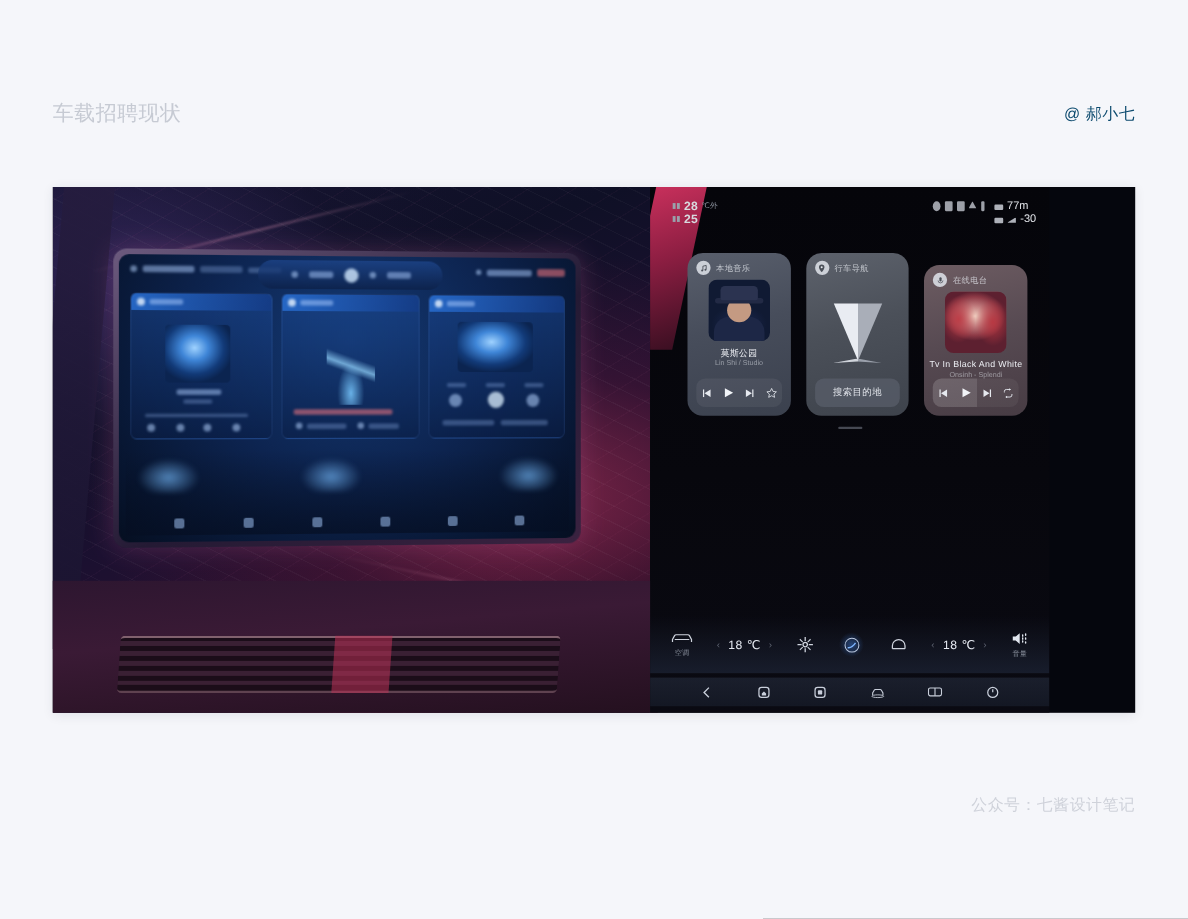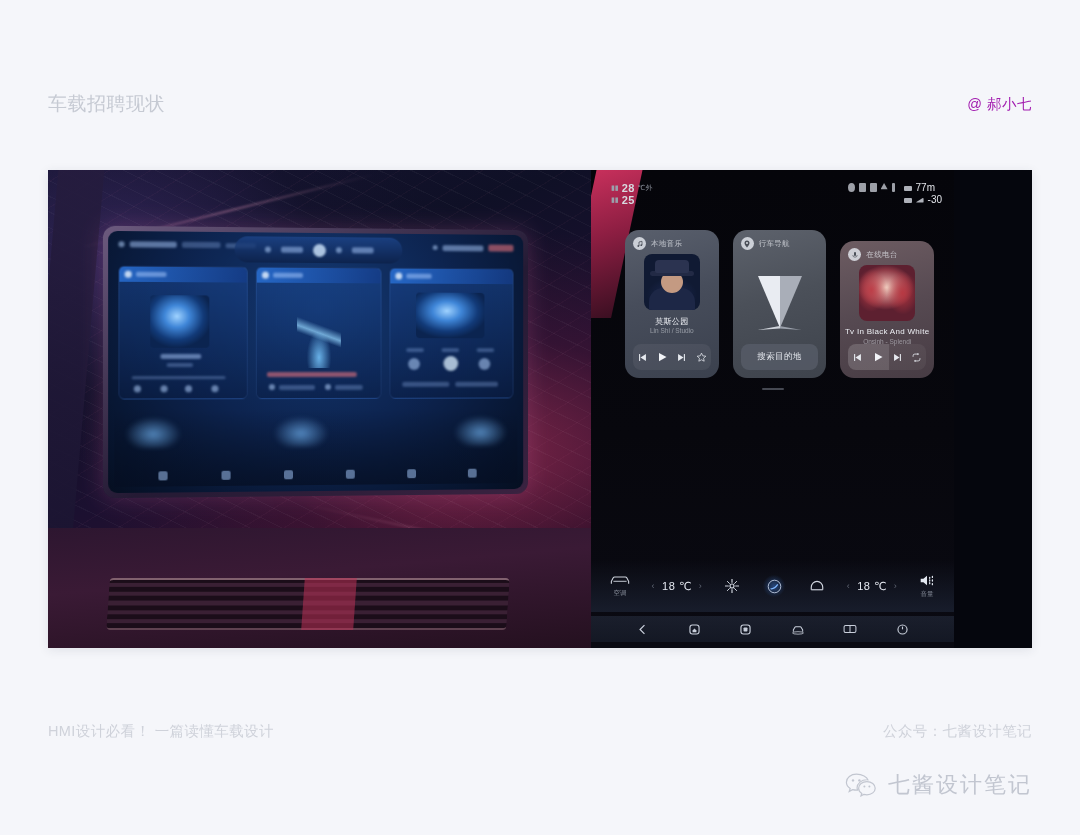--- a/index.html
+++ b/index.html
@@ -12,21 +12,21 @@
   .page { position: relative; width: 1080px; height: 835px; background: #f5f6fa; }
 
   
   .hdr { position: absolute; top: 93px; left: 0; width: 1080px; height: 24px; }
   .hdr-left {
     position: absolute; left: 48px; top: 0;
     font-size: 19px; color: #c6cad3; letter-spacing: .5px; line-height: 22px;
   }
   .hdr-right {
     position: absolute; right: 48px; top: 0;
-    font-size: 14.5px; color: #a21caf; letter-spacing: .5px; line-height: 22px;
+    font-size: 14.5px; color: #0c4a6e; letter-spacing: .5px; line-height: 22px;
   }
 
   
   .photo {
     position: absolute; left: 48px; top: 170px;
     width: 984px; height: 478px;
     overflow: hidden; background: #05060d;
     box-shadow: 0 2px 10px rgba(40,45,70,.10);
   }
   
@@ -591,29 +591,17 @@
           </svg>
         <svg width="13" height="13" viewBox="0 0 16 16">
             <circle cx="8" cy="8" r="5.6" fill="none" stroke="#c9cfdb" stroke-width="1.4"></circle>
             <path d="M8 4.4v3.4" stroke="#c9cfdb" stroke-width="1.4"></path>
           </svg>
       </div>
     </div>
   </div>
 
   <div class="ftr">
-    <div class="ftr-left">HMI设计必看！ 一篇读懂车载设计</div>
     <div class="ftr-right">公众号：七酱设计笔记</div>
   </div>
 
-  <div class="brand">
-    <svg width="34" height="28" viewBox="0 0 34 28">
-      <path d="M12.4 3.2C6.9 3.2 2.4 6.8 2.4 11.2c0 2.5 1.5 4.8 3.8 6.2l-1 3 3.4-1.8c1.2.3 2.5.5 3.8.5.4 0 .7 0 1.1-.05-.25-.7-.4-1.5-.4-2.3 0-4.4 4.4-8 9.8-8 .35 0 .7.02 1.05.05C23.1 5.9 18.3 3.2 12.4 3.2z" fill="none" stroke="#c2c6d0" stroke-width="1.2"></path>
-      <circle cx="9" cy="9.4" r="1.2" fill="#c2c6d0"></circle>
-      <circle cx="15.4" cy="9.4" r="1.2" fill="#c2c6d0"></circle>
-      <path d="M22.9 10.6c-4.6 0-8.3 3-8.3 6.6 0 2.1 1.25 4 3.2 5.2l-.85 2.5 2.9-1.5c1 .25 2 .4 3.05.4 4.6 0 8.3-3 8.3-6.6s-3.7-6.6-8.3-6.6z" fill="none" stroke="#c2c6d0" stroke-width="1.2"></path>
-      <circle cx="20.4" cy="15.6" r="1" fill="#c2c6d0"></circle>
-      <circle cx="25.4" cy="15.6" r="1" fill="#c2c6d0"></circle>
-    </svg>
-    <span class="brand-name">七酱设计笔记</span>
-  </div>
 
 </div>
 
 </body></html>

